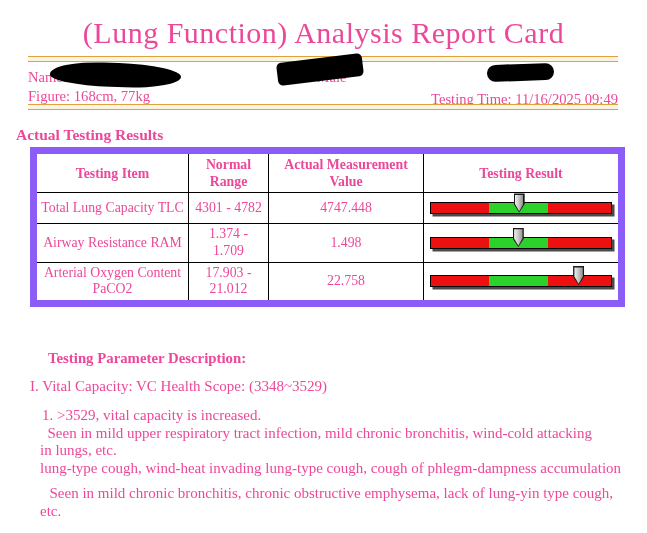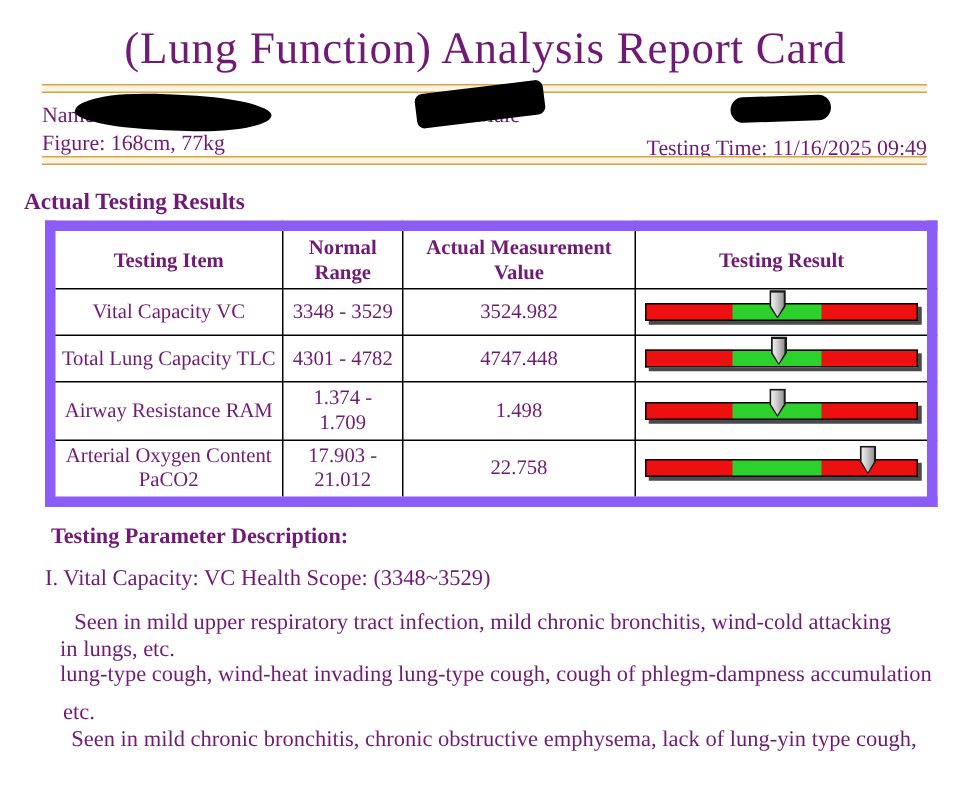--- a/index.html
+++ b/index.html
@@ -3,21 +3,21 @@
 <meta charset="utf-8">
 <style>
   * { margin: 0; padding: 0; box-sizing: border-box; }
   html, body { background: #ffffff; }
   .page {
     position: relative;
     width: 647px;
     height: 533px;
     background: #ffffff;
     font-family: "Liberation Serif", "DejaVu Serif", serif;
-    color: #701a75;
+    color: #ec4899;
     overflow: hidden;
   }
   .title {
     position: absolute;
     top: 16px;
     left: 0;
     width: 100%;
     text-align: center;
     font-size: 30px;
     font-weight: 400;
@@ -109,21 +109,21 @@
   }
 
   .description {
     position: absolute;
     left: 30px; top: 350px;
     width: 600px;
   }
   .description .desc-heading {
     font-size: 14.8px;
     font-weight: 700;
-    margin-left: 4px;
+    margin-left: 18px;
     margin-bottom: 11px;
   }
   .description .scope-line {
     font-size: 15px;
     margin-bottom: 12px;
   }
   .para { margin-left: 10px; margin-bottom: 7px; }
   .para .line {
     font-size: 15px;
     line-height: 17.7px;
@@ -162,32 +162,20 @@
     <thead>
       <tr>
         <th>Testing Item</th>
         <th>Normal Range</th>
         <th>Actual Measurement Value</th>
         <th>Testing Result</th>
       </tr>
     </thead>
     <tbody>
         <tr>
-      <td>Vital Capacity VC</td>
-      <td>3348 - 3529</td>
-      <td>3524.982</td>
-      <td>
-        <div class="bar" style="background: linear-gradient(90deg, rgb(236, 16, 16) 0px, rgb(236, 16, 16) 32%, rgb(44, 209, 44) 32%, rgb(44, 209, 44) 65%, rgb(236, 16, 16) 65%, rgb(236, 16, 16) 100%);">
-          <div class="pointer-outer" style="left: calc(48.5% - 5.5px);">
-            <div class="pointer-fill"></div>
-          </div>
-        </div>
-      </td>
-    </tr>
-        <tr>
       <td>Total Lung Capacity TLC</td>
       <td>4301 - 4782</td>
       <td>4747.448</td>
       <td>
         <div class="bar" style="background: linear-gradient(90deg, rgb(236, 16, 16) 0px, rgb(236, 16, 16) 32%, rgb(44, 209, 44) 32%, rgb(44, 209, 44) 65%, rgb(236, 16, 16) 65%, rgb(236, 16, 16) 100%);">
           <div class="pointer-outer" style="left: calc(49% - 5.5px);">
             <div class="pointer-fill"></div>
           </div>
         </div>
       </td>
@@ -217,24 +205,25 @@
       </td>
     </tr>
       </tbody>
   </table>
 
   <div class="description">
     <div class="desc-heading">Testing Parameter Description:</div>
     <div class="scope-line">I. Vital Capacity: VC Health Scope: (3348~3529)</div>
     <div>
         <div class="para">
+          <div class="line">1. &gt;3529, vital capacity is increased.</div>
           <div class="line">  Seen in mild upper respiratory tract infection, mild chronic bronchitis, wind-cold attacking</div>
           <div class="line">in lungs, etc.</div>
           <div class="line">lung-type cough, wind-heat invading lung-type cough, cough of phlegm-dampness accumulation</div>
         </div>
         <div class="para">
+          <div class="line">  Seen in mild chronic bronchitis, chronic obstructive emphysema, lack of lung-yin type cough,</div>
           <div class="line">etc.</div>
-          <div class="line">  Seen in mild chronic bronchitis, chronic obstructive emphysema, lack of lung-yin type cough,</div>
         </div>
       </div>
   </div>
 
 </div>
 
 </body></html>

